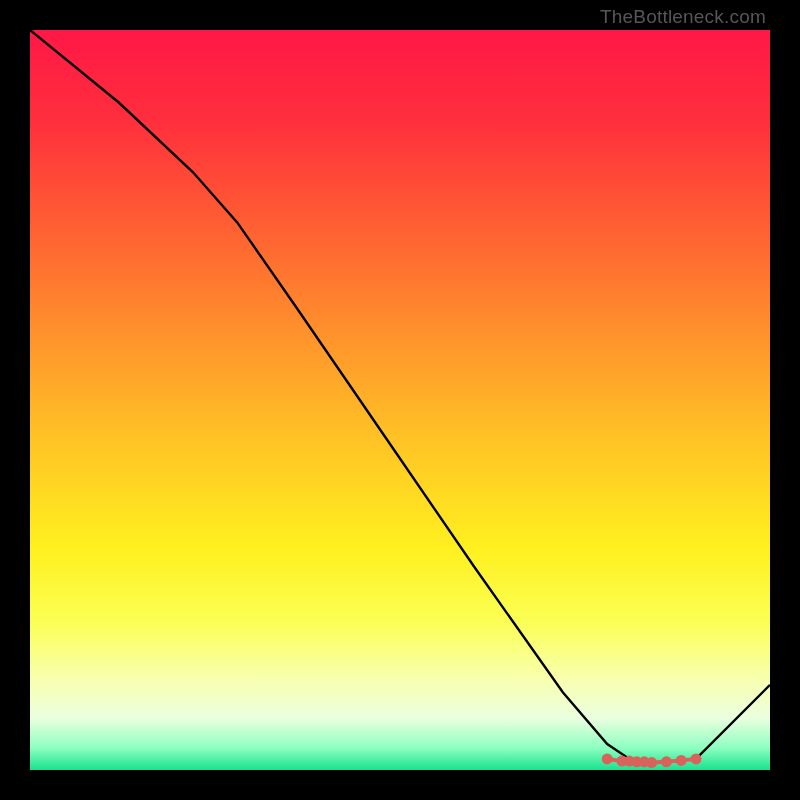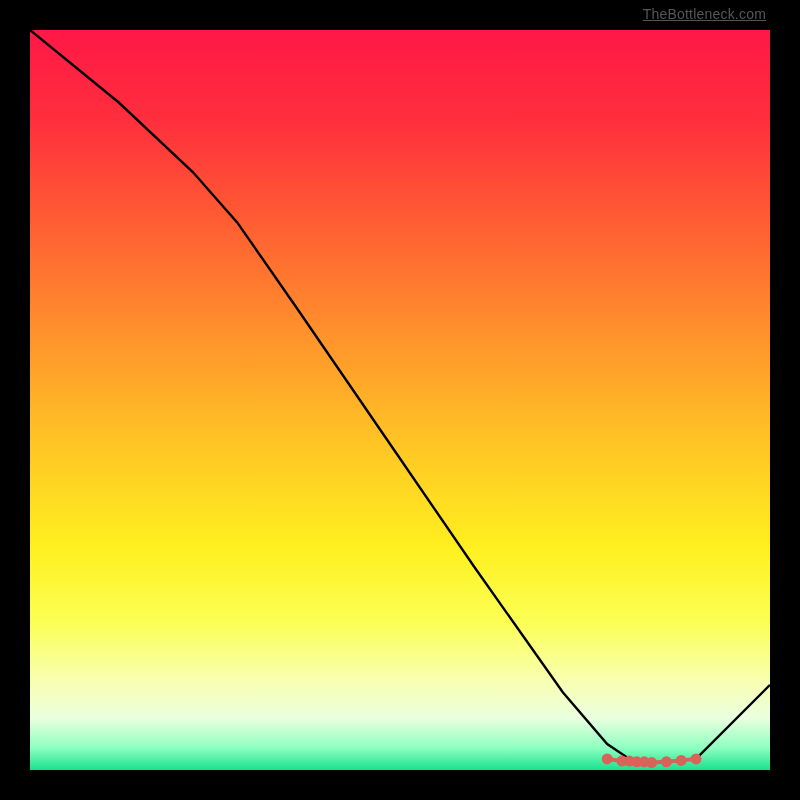--- a/index.html
+++ b/index.html
@@ -16,25 +16,24 @@
     top: 30px;
     width: 740px;
     height: 740px;
     background: #000;
   }
   .watermark {
     position: absolute;
     top: 6px;
     right: 34px;
     font-family: Arial, Helvetica, sans-serif;
-    font-size: 14px;
+    font-size: 19px;
     color: #565656;
     letter-spacing: 0.2px;
     font-weight: 500;
-    text-decoration: underline;
   }
 </style>
 </head>
 <body>
 
 <div class="frame">
   <svg id="chart-svg" width="740" height="740" viewBox="0 0 740 740">
     <defs>
       <linearGradient id="bg-grad" x1="0" y1="0" x2="0" y2="1">
           <stop offset="0%" stop-color="#ff1846"></stop>

